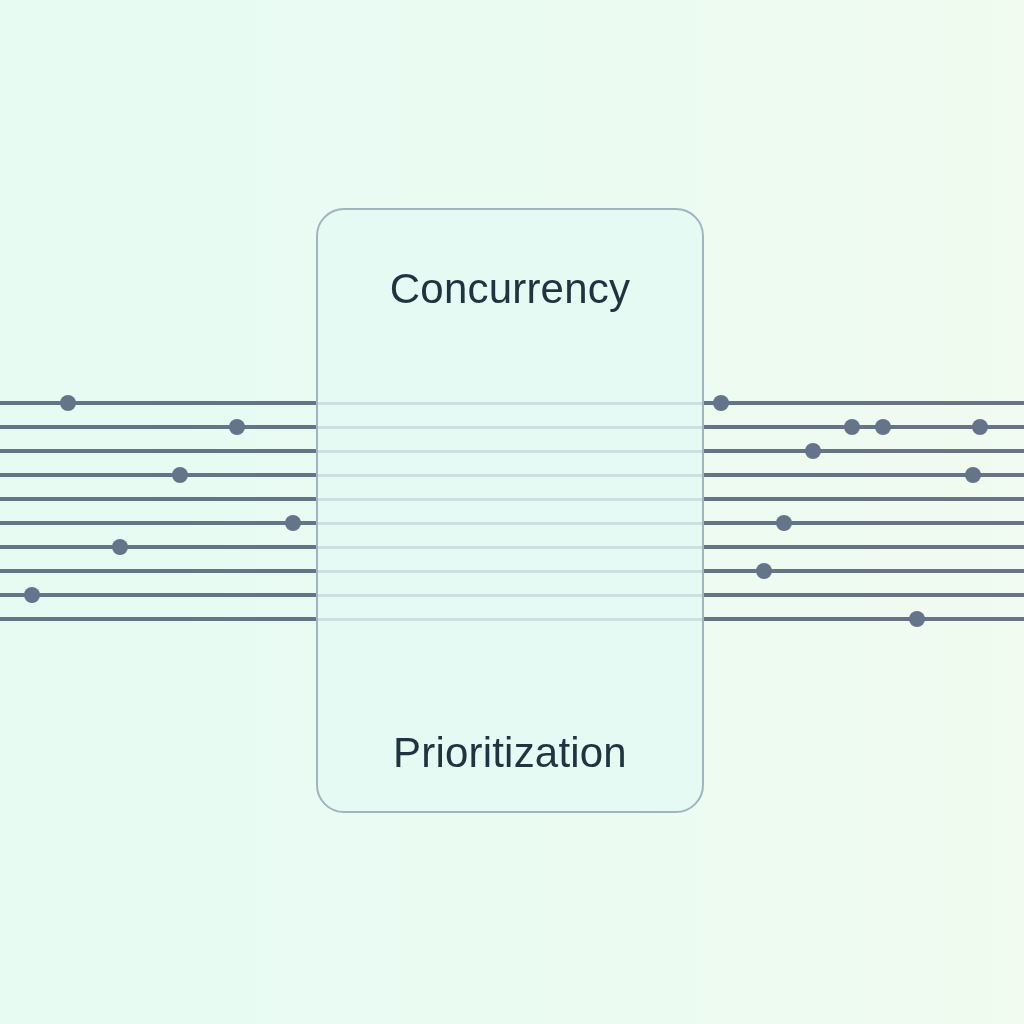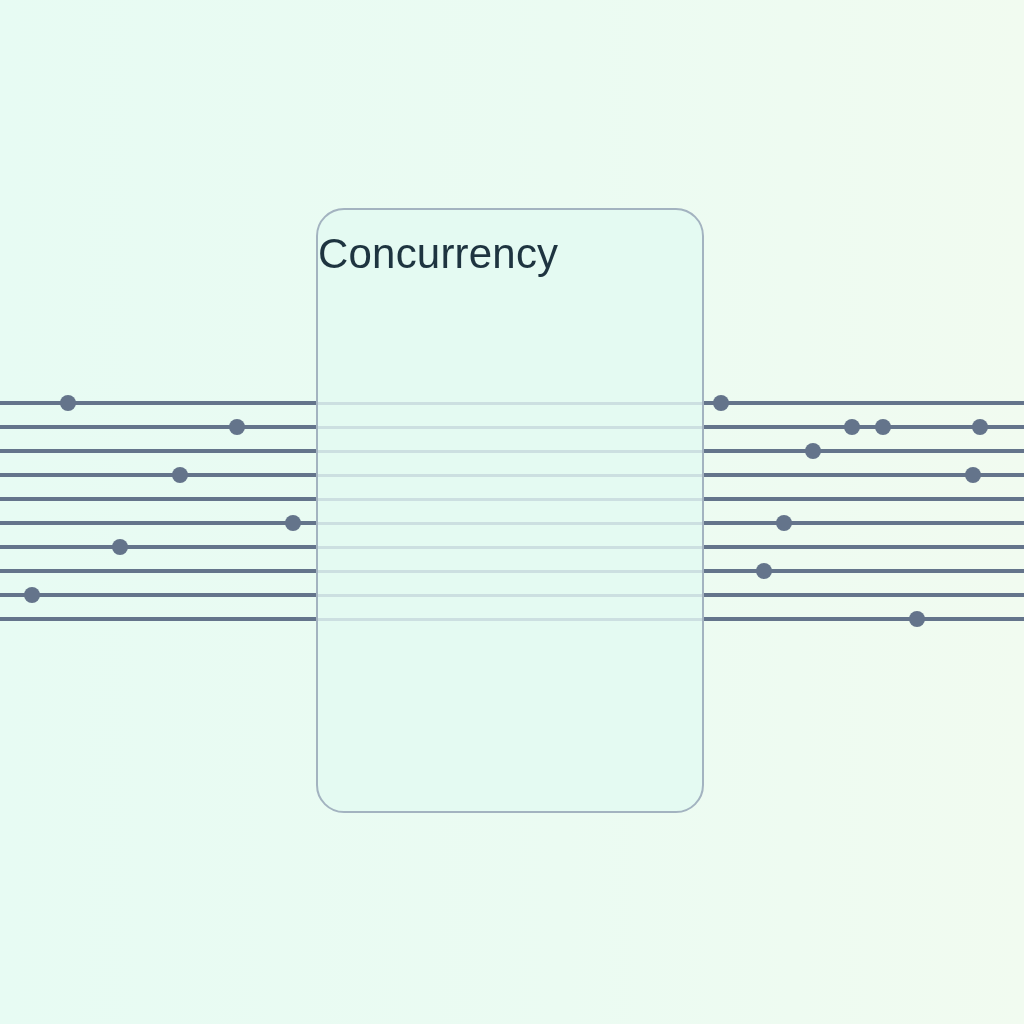--- a/index.html
+++ b/index.html
@@ -10,22 +10,22 @@
   .canvas {
     position: relative; width: 1024px; height: 1024px;
     background: linear-gradient(90deg,
       var(--bg-left, #e7fbf3) 0%,
       #ebfbf2 55%,
       var(--bg-right, #f1fbf0) 100%);
   }
   svg.lines-layer { position: absolute; left: 0; top: 0; }
   .card {
     position: absolute; box-sizing: border-box;
-    display: flex; flex-direction: row; justify-content: space-between;
-    padding: 20px 0 34px;
+    display: flex; flex-direction: column; justify-content: space-between;
+    padding: 55px 0 34px;
     background: var(--card-fill, #e4faf2);
     border: 2px solid var(--card-border, #a3b3c0);
     border-radius: 28px;
   }
   .card-lines {
     position: absolute; top: 0; left: 0; right: 0; bottom: 0;
     border-radius: 26px; overflow: hidden; pointer-events: none;
   }
   .card-line {
     position: absolute; left: 0; right: 0; height: 3px;
@@ -80,14 +80,15 @@
         <div class="card-line" style="top: 239.5px;"></div>
         <div class="card-line" style="top: 263.5px;"></div>
         <div class="card-line" style="top: 287.5px;"></div>
         <div class="card-line" style="top: 311.5px;"></div>
         <div class="card-line" style="top: 335.5px;"></div>
         <div class="card-line" style="top: 359.5px;"></div>
         <div class="card-line" style="top: 383.5px;"></div>
         <div class="card-line" style="top: 407.5px;"></div>
       </div>
     <div class="concept-label">Concurrency</div>
+    <div class="concept-label">Prioritization</div>
   </div>
 </div>
 
 </body></html>

